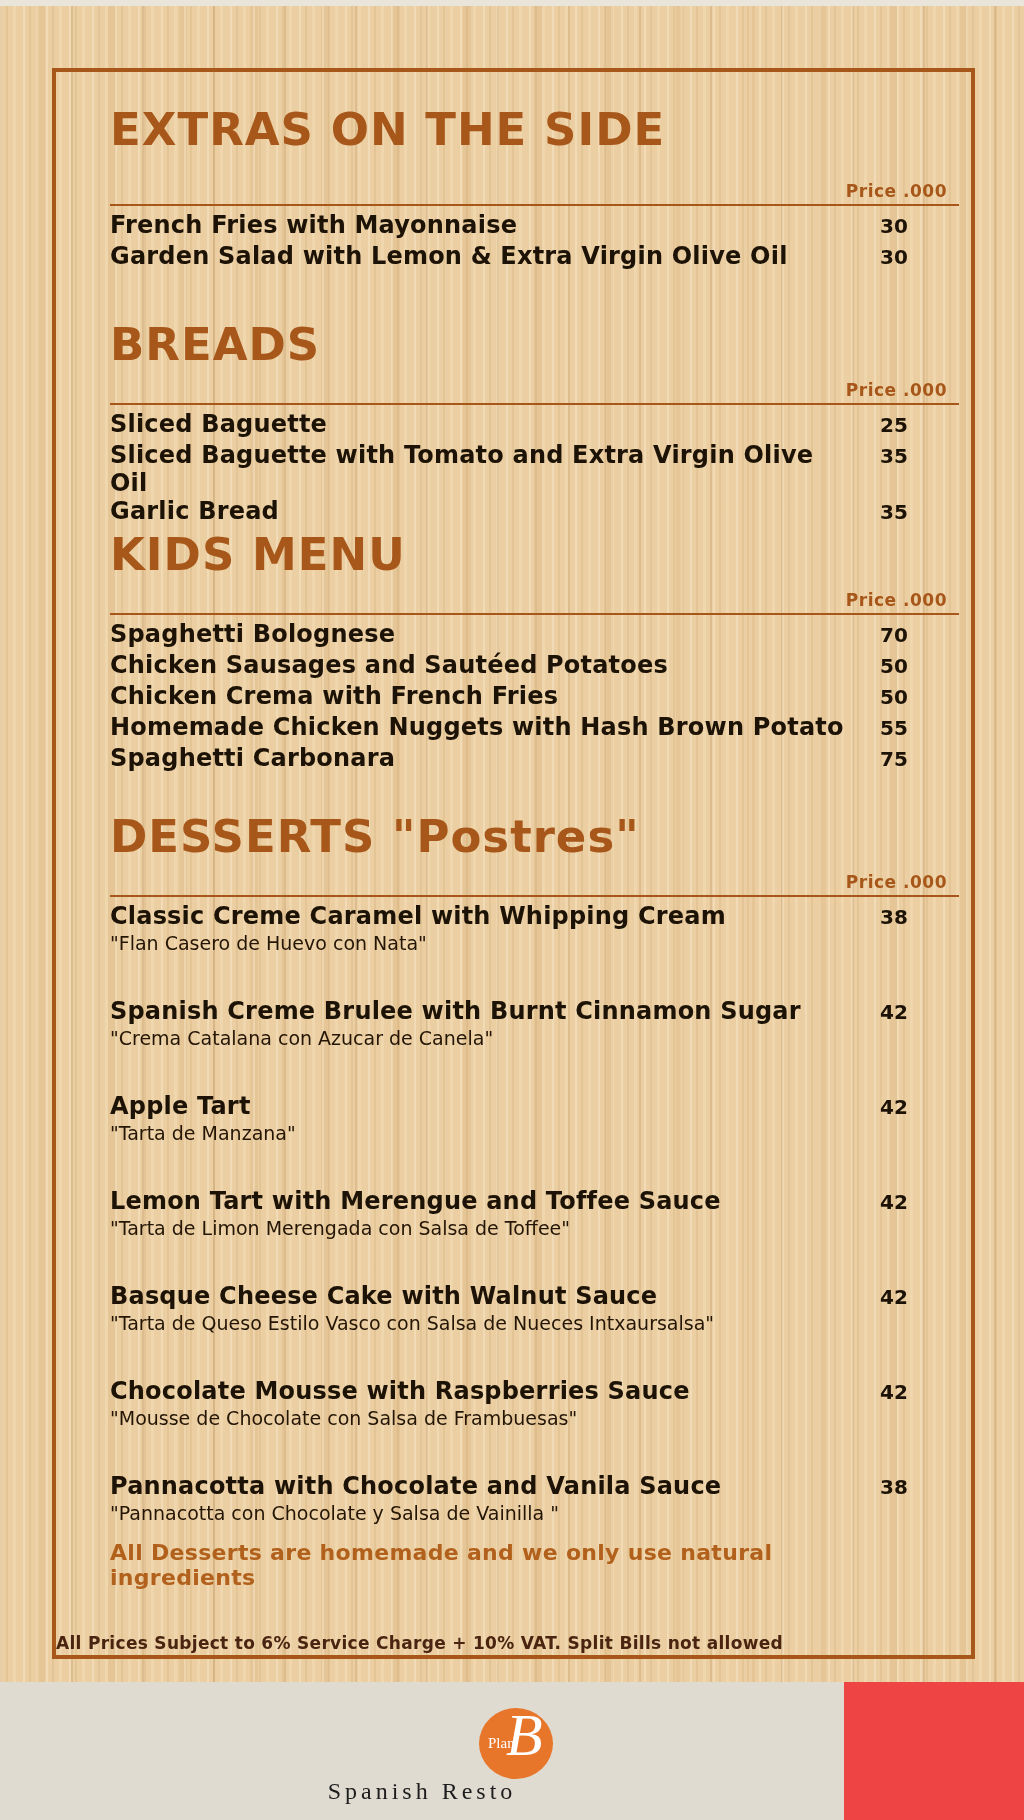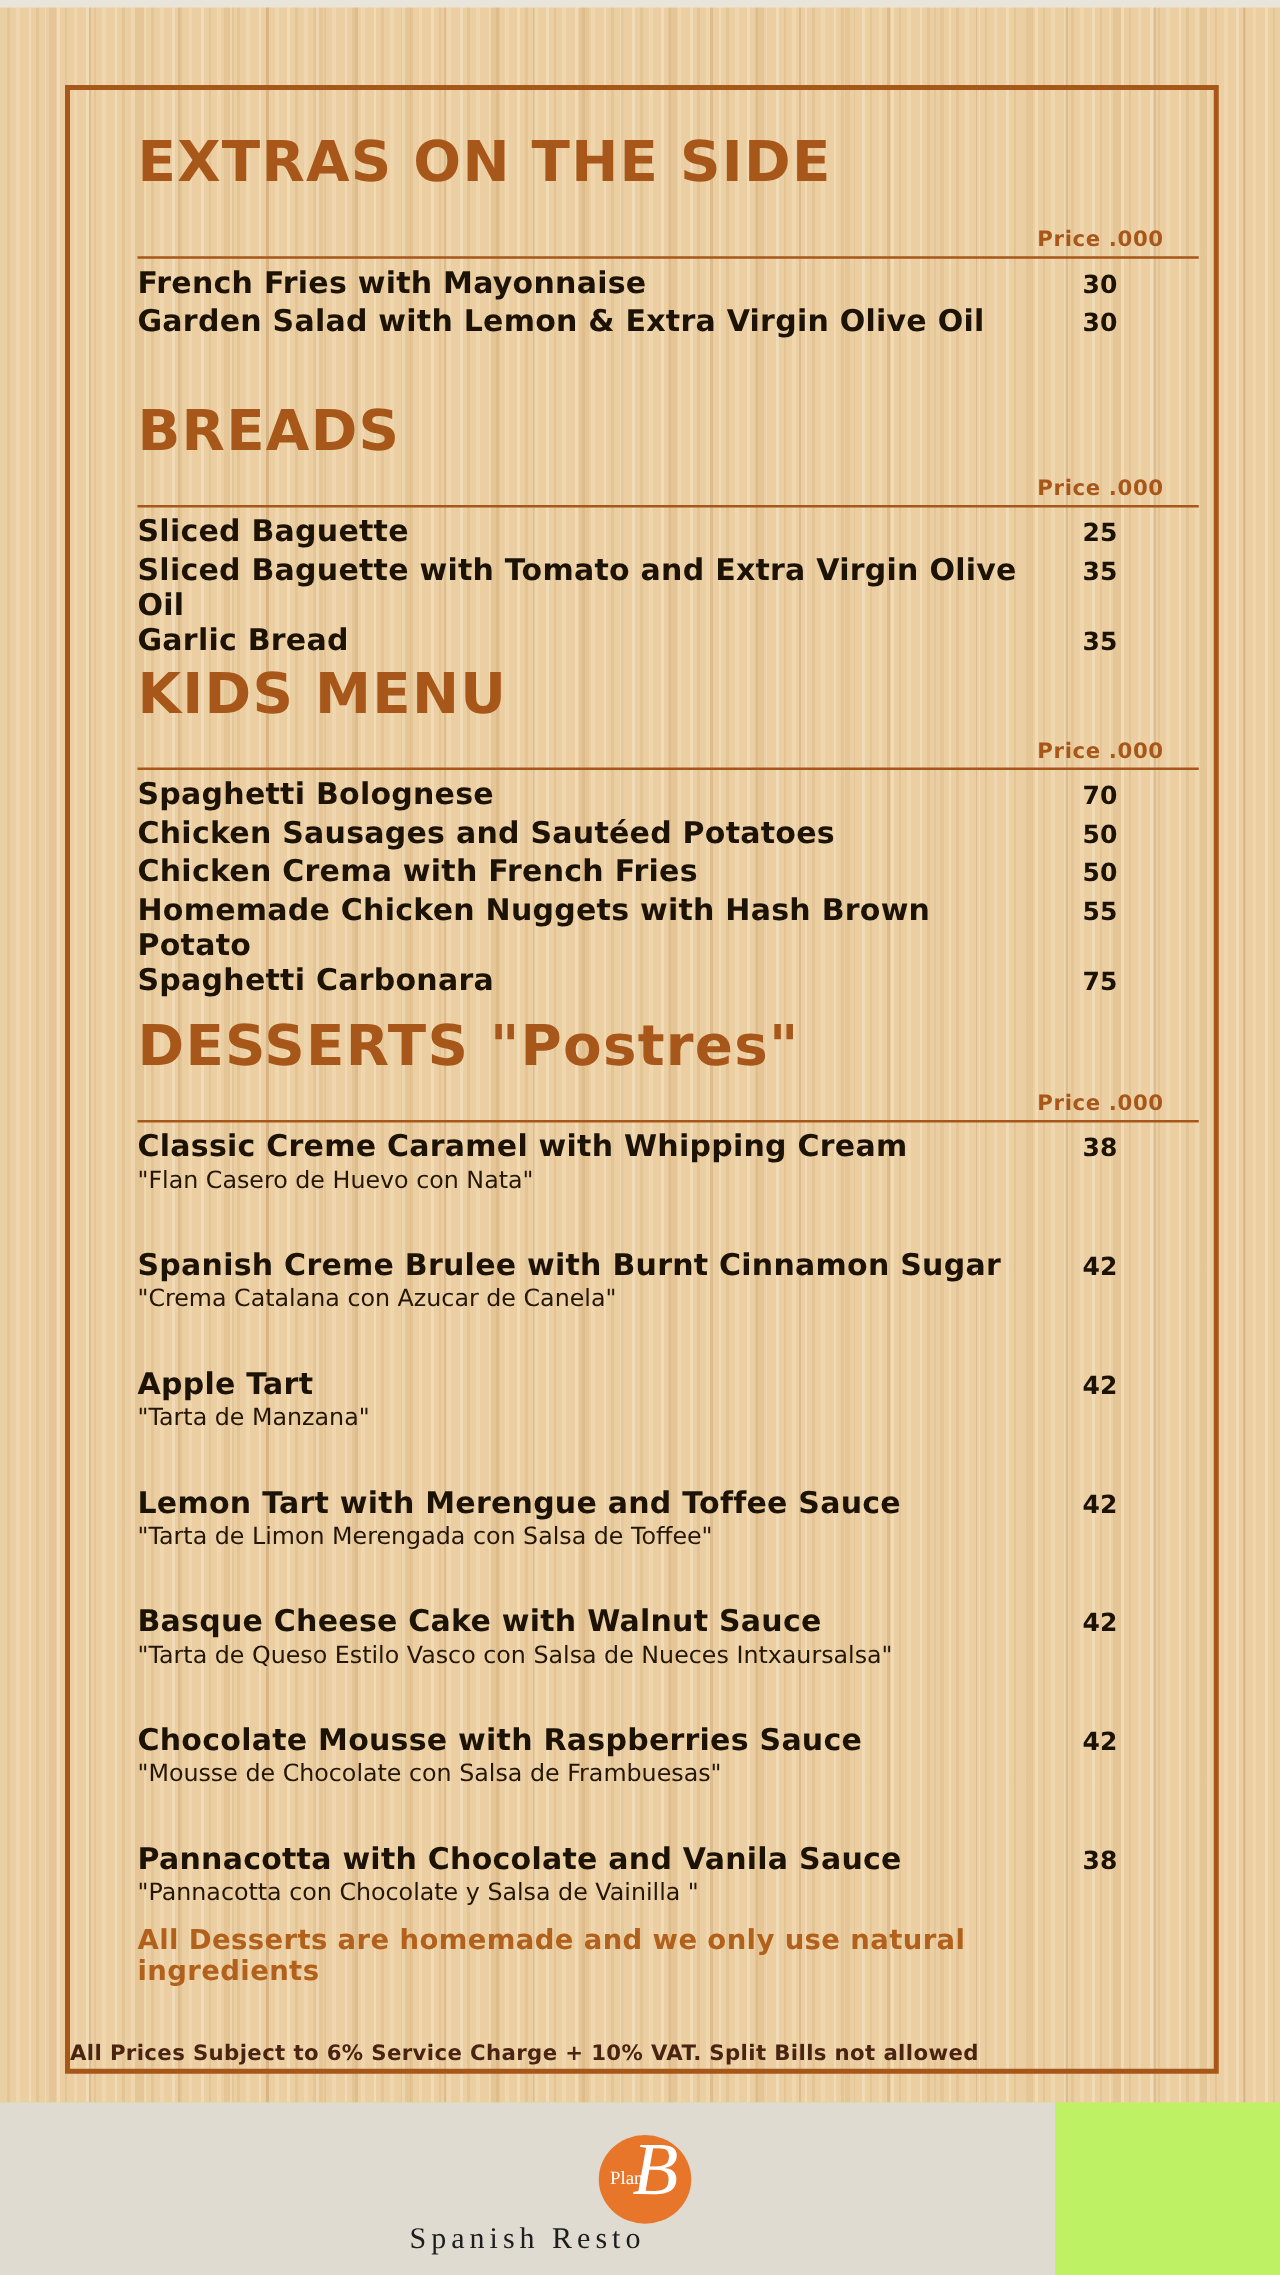--- a/index.html
+++ b/index.html
@@ -1,21 +1,21 @@
 <!DOCTYPE html>
 <html><head>
 <meta charset="utf-8">
 <style>
   html,body{margin:0;padding:0;}
   body{
     width:1024px;height:1820px;
     font-family:"DejaVu Sans",sans-serif;
     background:#dfdbd1;
   }
-  .canvas{position:relative;width:1024px;height:1820px;overflow:hidden;background:#bef264;}
+  .canvas{position:relative;width:1024px;height:1820px;overflow:hidden;background:#ef4444;}
 
   
   .wood{
     position:absolute;left:0;top:0;width:1024px;height:1682px;
     background-color:#ebcfa2;
     background-image:
       repeating-linear-gradient(90deg,
         rgba(255,248,230,0.30) 0px, rgba(255,248,230,0.30) 2px,
         rgba(0,0,0,0) 2px, rgba(0,0,0,0) 6px,
         rgba(173,120,60,0.12) 6px, rgba(173,120,60,0.12) 8px,
@@ -35,29 +35,29 @@
     position:absolute;left:52px;top:68px;width:923px;height:1591px;
     border:4px solid #a8571a;box-sizing:border-box;
   }
   .content{position:absolute;left:54px;top:0;width:849px;}
 
   .menu-section{position:absolute;left:0;width:849px;}
   .sec-title{
     margin:0;font-size:45px;line-height:54px;font-weight:bold;
     color:#a8571a;letter-spacing:1px;
   }
-  .price-row{text-align:right;padding-right:28px;margin-top:8px;line-height:21px;}
+  .price-row{text-align:right;padding-right:12px;margin-top:8px;line-height:21px;}
   .gap-lg .price-row{margin-top:24px;}
   .price-head{font-size:17px;font-weight:bold;color:#a8571a;letter-spacing:0.5px;}
   .rule{border-top:2px solid #a8571a;margin-top:2px;height:0;}
   .items{margin-top:5px;}
   .item-row{display:flex;align-items:baseline;min-height:31px;}
   .dessert .item-row{min-height:28px;}
   .item-name{flex:1;font-size:24px;font-weight:bold;color:#1c1206;letter-spacing:0.2px;}
-  .item-price{width:86px;padding-right:36px;text-align:center;font-size:20px;font-weight:bold;color:#1c1206;}
+  .item-price{width:86px;padding-right:22px;text-align:center;font-size:20px;font-weight:bold;color:#1c1206;}
   .item-sub{font-size:19px;line-height:25px;color:#241505;margin-top:1px;}
   .dessert .item-block{margin-bottom:41px;}
 
   .desserts-note{
     position:absolute;left:54px;top:1468px;width:800px;
     font-size:22px;font-weight:bold;color:#b2611c;letter-spacing:0.3px;
   }
   .frame-footer{
     position:absolute;left:0;top:1561px;width:100%;text-align:left;
     font-size:17px;font-weight:bold;color:#4a2410;letter-spacing:0.3px;

